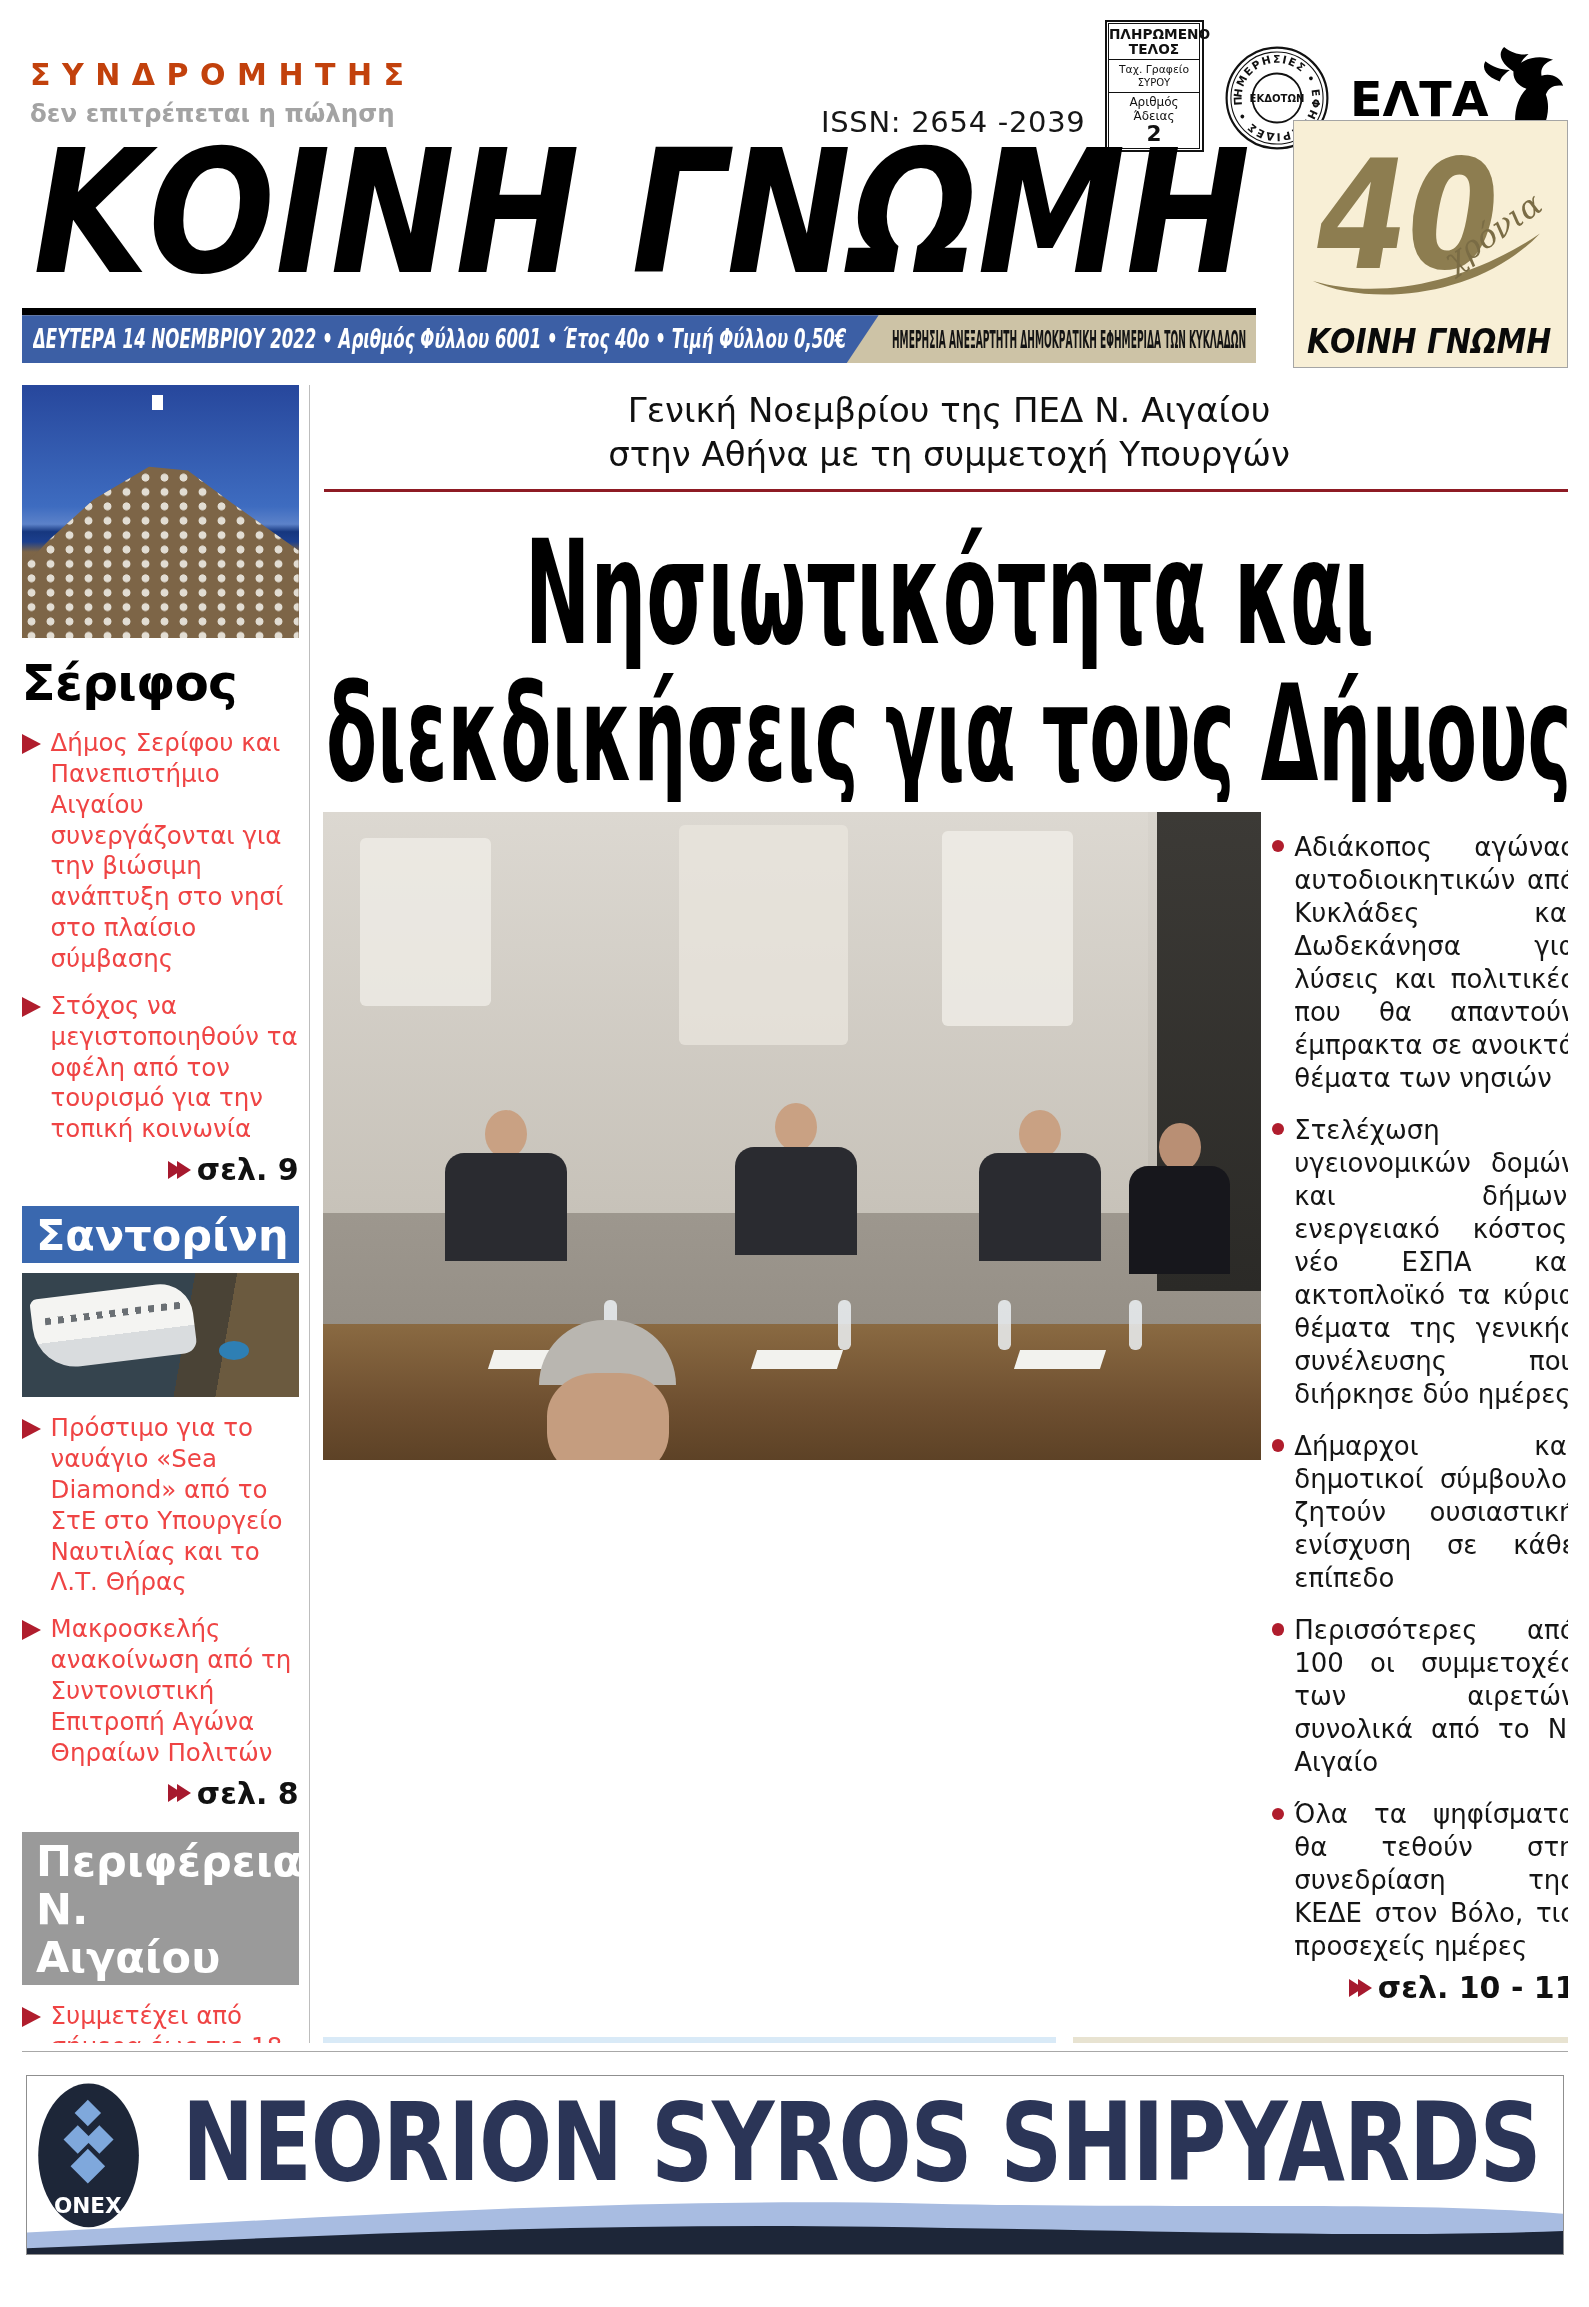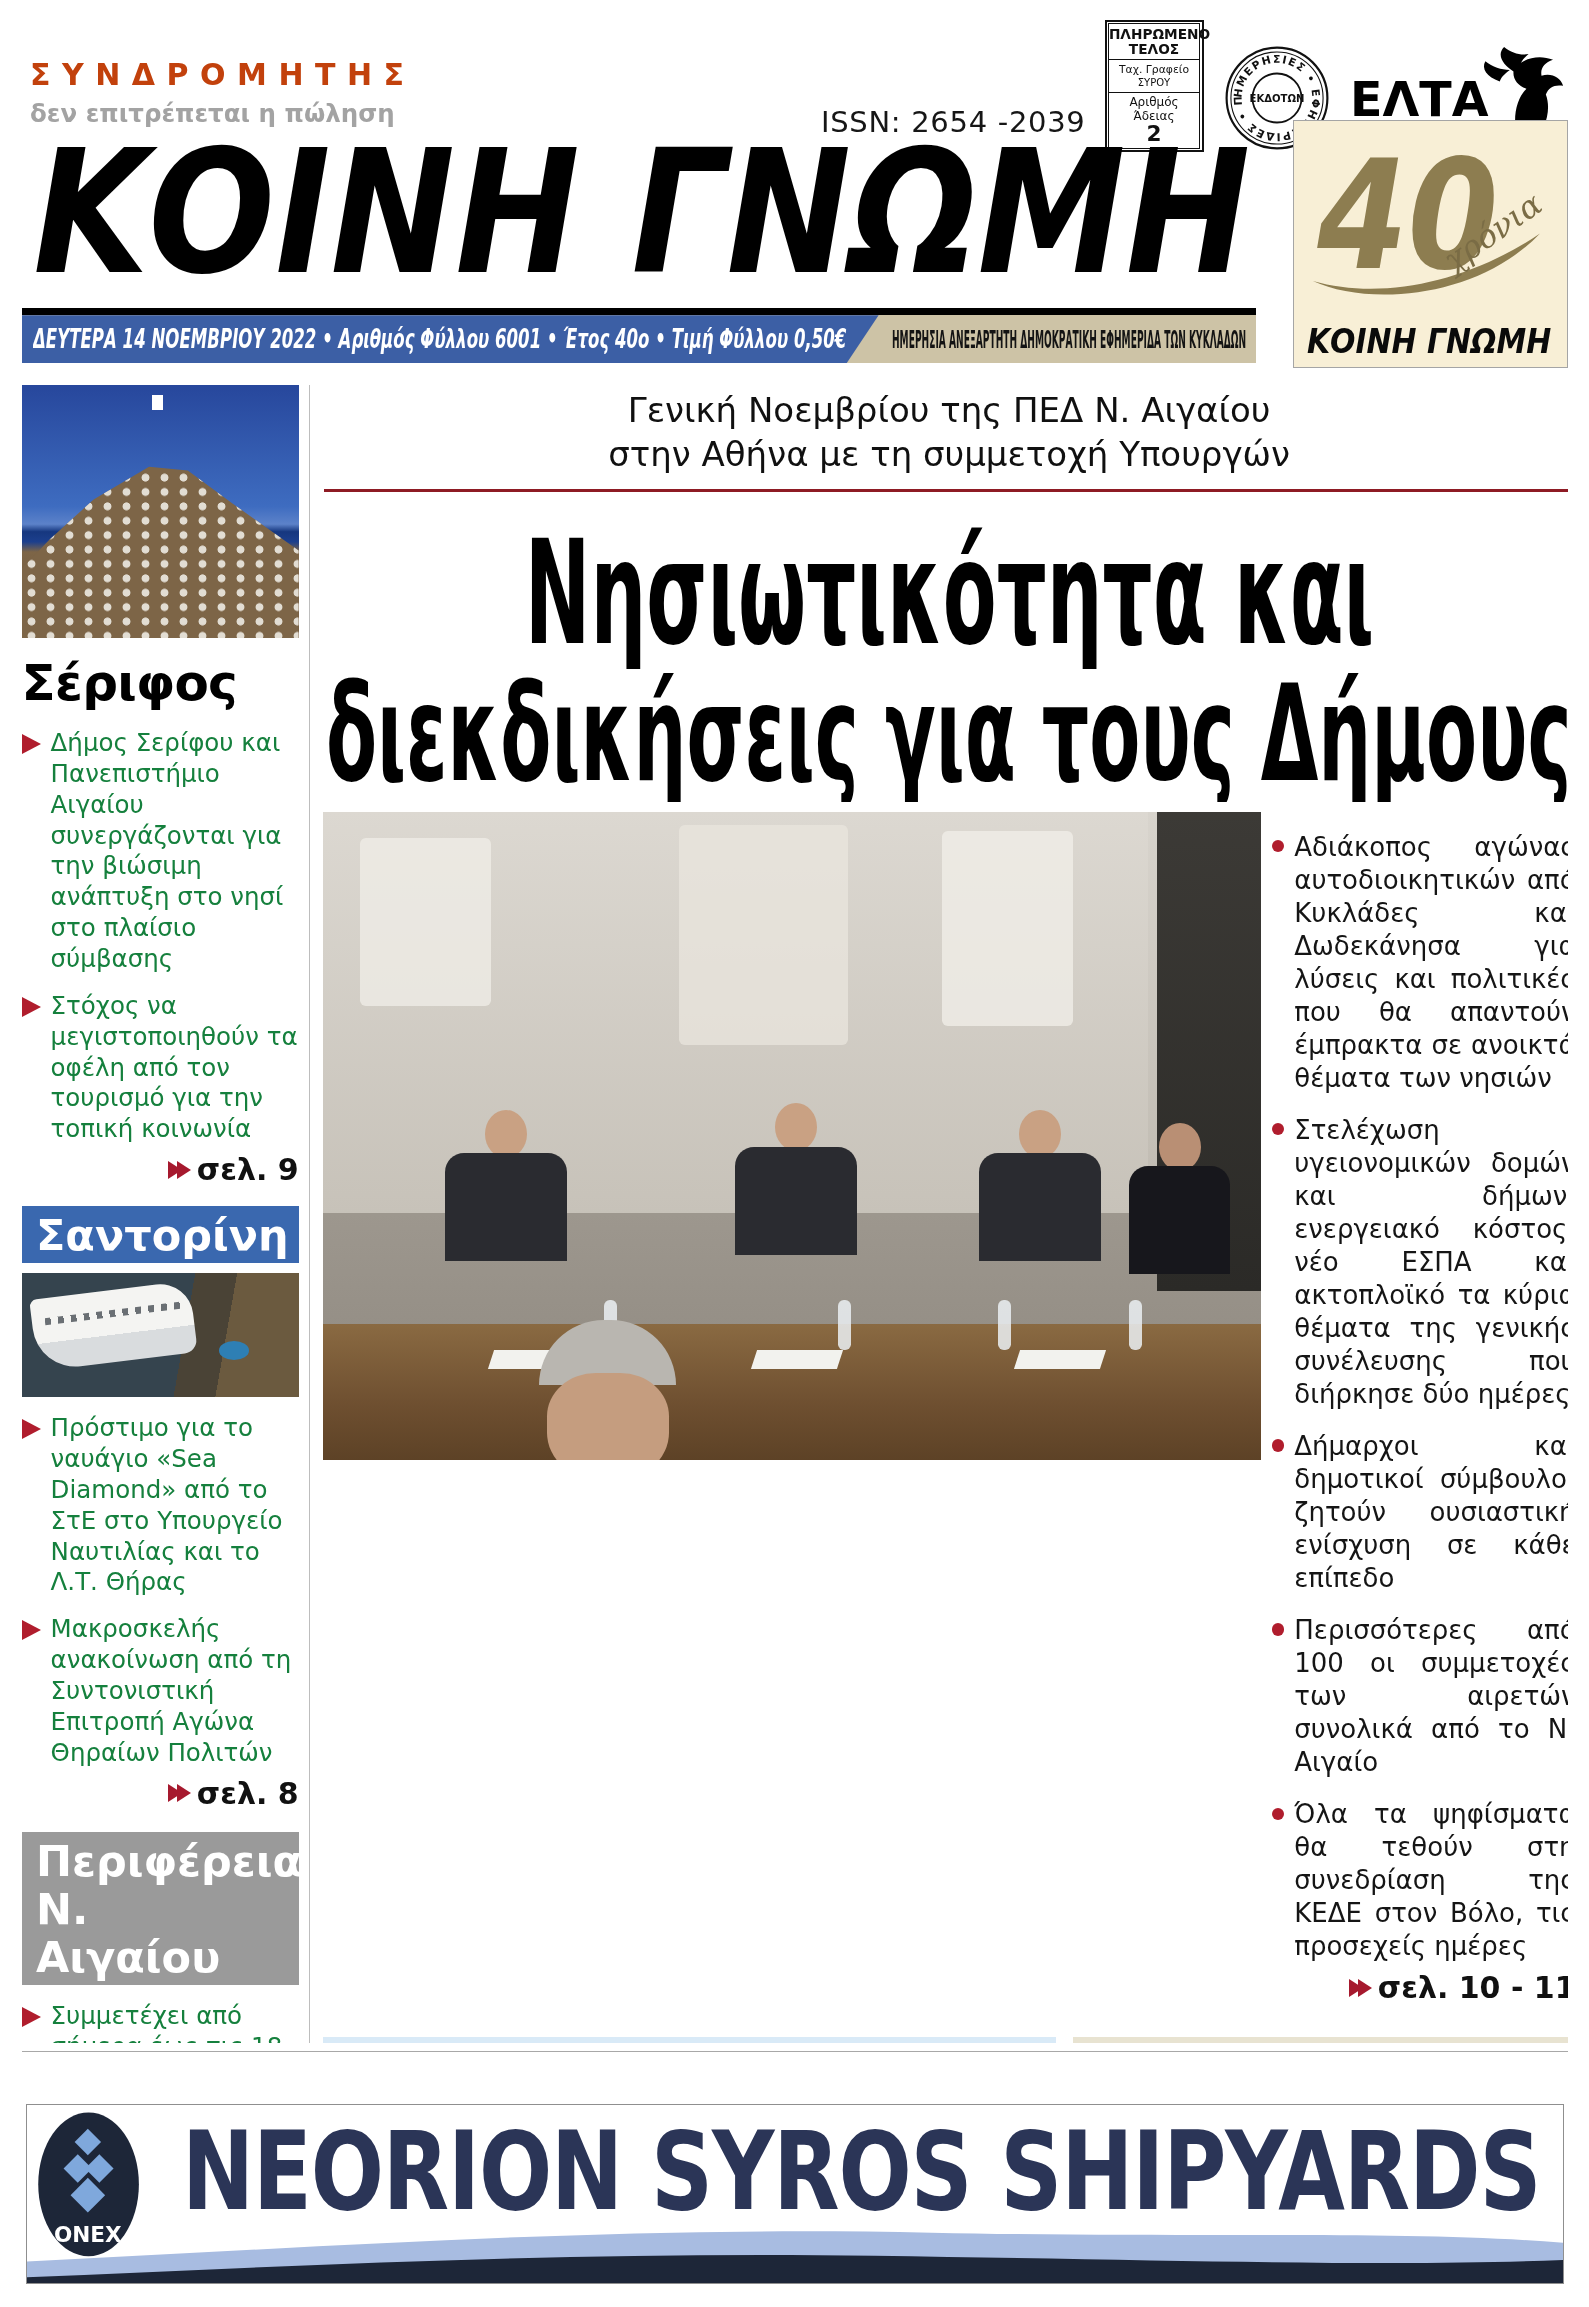--- a/index.html
+++ b/index.html
@@ -52,21 +52,21 @@
   .col-main { flex:1; padding-left:13px; }
 
   
   .serifos-photo { width:100%; height:253px; position:relative; overflow:hidden; background:linear-gradient(180deg,#27479c 0%,#3e6cc0 48%,#5c82c9 55%,#16377f 58%,#1c3f8d 62%,#7d6547 66%,#6e5639 100%); }
   .hillwrap { position:absolute; left:0; right:0; bottom:0; height:72%; clip-path:polygon(0 62%,10% 46%,26% 24%,46% 6%,60% 8%,76% 26%,100% 52%,100% 100%,0 100%); background:#7d6547; }
   .houses { position:absolute; inset:0; background-image:radial-gradient(circle at 50% 50%, #f4f2ec 0 3.6px, rgba(0,0,0,0) 4.3px); background-size:19px 14.4px; opacity:.85; }
   .chapel { position:absolute; left:47%; top:4%; width:11.5px; height:14.4px; background:#fff; }
   .sec-title { font-size:50px; font-weight:800; letter-spacing:-0.7px; margin:16px 0 7.2px; color:#000; }
   .bitem { display:flex; gap:10px; margin-top:16px; }
   .tri { flex:none; width:0; height:0; border-left:19px solid #b01d2d; border-top:10.8px solid transparent; border-bottom:10.8px solid transparent; margin-top:5.8px; }
-  .bitem p { font-size:24.5px; line-height:1.26; color:#15803d; }
+  .bitem p { font-size:24.5px; line-height:1.26; color:#ef4444; }
   .pref { display:flex; justify-content:flex-end; align-items:center; gap:5.8px; font-size:30px; font-weight:700; margin-top:7.2px; color:#111; }
   .da { display:inline-flex; }
   .da i { display:block; width:0; height:0; border-left:14.4px solid #a6192e; border-top:9.4px solid transparent; border-bottom:9.4px solid transparent; }
   .da i + i { margin-left:-5px; }
   .hdr-blue, .hdr-gray { color:#fff; font-weight:800; font-size:43px; padding:4.3px 14.4px; line-height:1.12; }
   .hdr-blue { background:#3a68af; margin-top:19px; }
   .hdr-gray { background:#9a9a9a; margin-top:21.6px; }
   .ship-photo { width:100%; height:124px; margin-top:10px; position:relative; overflow:hidden; background:linear-gradient(100deg,#35444e 0 58%,#4a4336 58% 72%,#6b5a3f 72% 100%); }
   .ship { position:absolute; left:4%; top:14%; width:58%; height:58%; background:linear-gradient(180deg,#f4f4f2 0 62%,#d9dcde 62% 100%); border-radius:7.2px 33px 13px 43px; transform:rotate(-7deg); }
   .ship::after { content:""; position:absolute; left:8%; top:28%; right:6%; height:7.2px; background:repeating-linear-gradient(90deg,#6a6f74 0 5.8px,rgba(0,0,0,0) 5.8px 13px); }
@@ -103,21 +103,21 @@
 
   
   .lower-row { display:flex; gap:17.3px; margin-top:32px; }
   .mid-lower { width:733px; flex:none; }
   .festival { background:#d9eaf7; padding:17.3px 19px; height:282px; position:relative; }
   .fest-title { font-size:52px; font-weight:800; letter-spacing:-0.7px; }
   .sports { flex:1; background:#e8e3d1; padding:19px 21.6px; height:562px; }
 
   
   .hdivider { position:absolute; top:2051px; left:21.6px; right:21.6px; height:1.4px; background:#a8a8a8; }
-  .banner { position:absolute; top:2075px; left:26px; right:26px; height:180px; border:1.4px solid #8f8f8f; background:#fff; overflow:hidden;margin-top:29px; }
+  .banner { position:absolute; top:2075px; left:26px; right:26px; height:180px; border:1.4px solid #8f8f8f; background:#fff; overflow:hidden; }
   .onex { position:absolute; left:8.6px; top:5.8px; }
   .neorion { position:absolute; left:151px; top:8.6px; }
   .neo { font-weight:900; font-size:152px; fill:#2b3557; letter-spacing:-2px; }
   .waves { position:absolute; left:0; right:0; bottom:0; width:100%; height:69px; }
 
   svg text { font-family:"DejaVu Sans","Liberation Sans",sans-serif; }
 </style>
 </head>
 <body>
 

